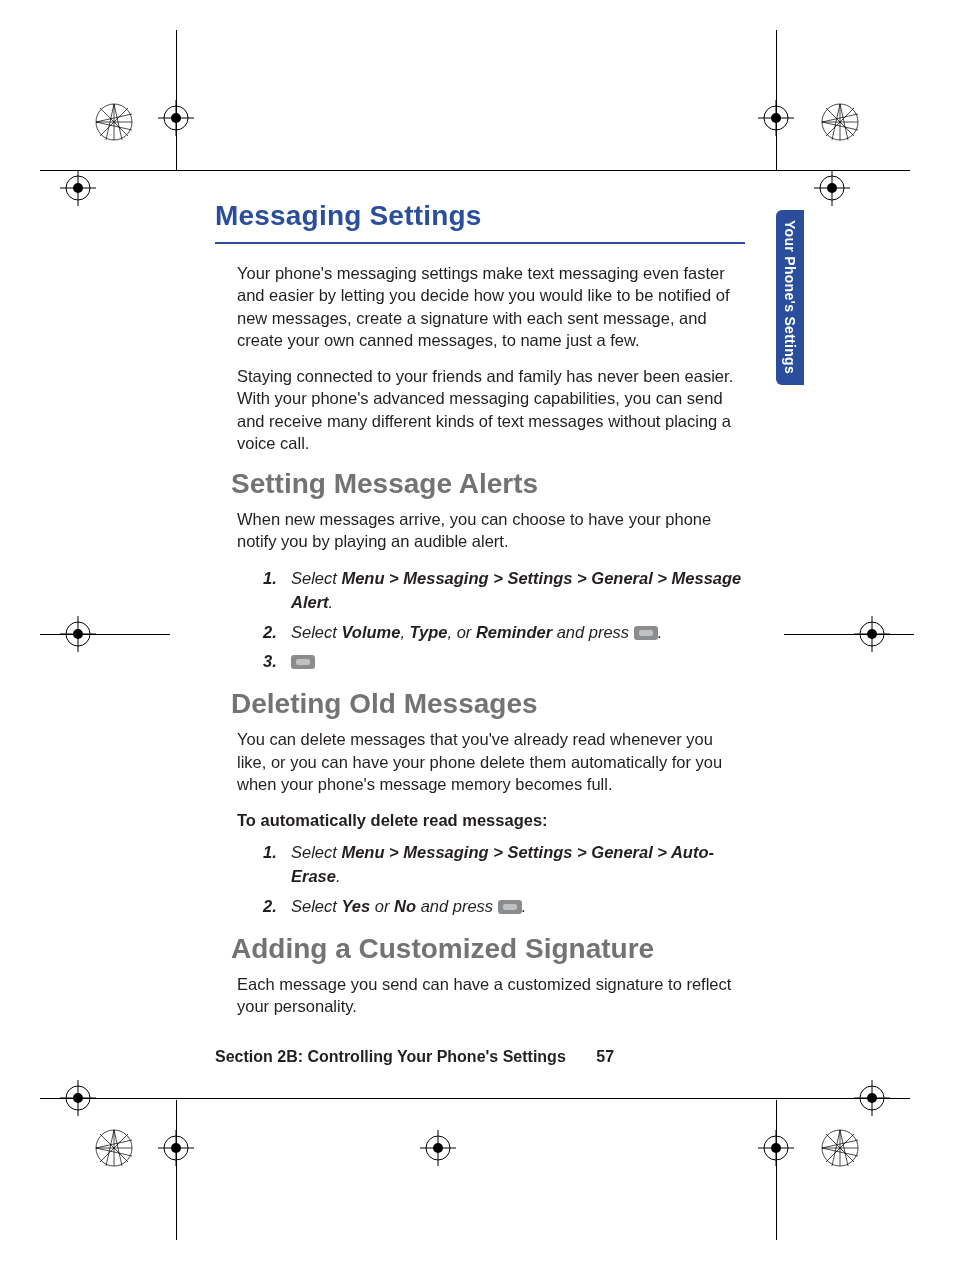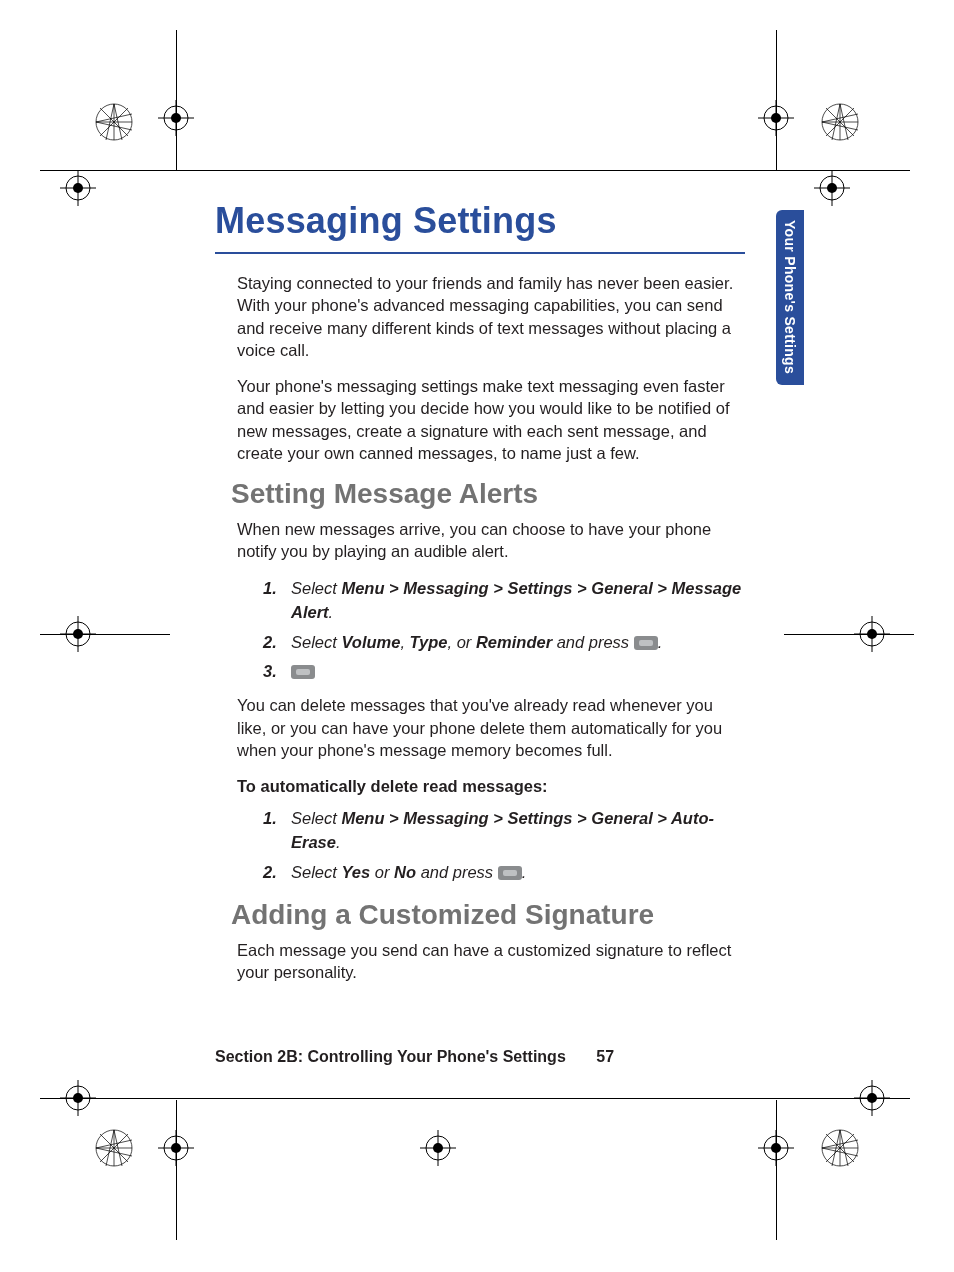--- a/index.html
+++ b/index.html
@@ -17,21 +17,21 @@
     position: absolute;
     left: 215px;
     top: 200px;
     width: 530px;
   }
   h1.main-title {
     color: #2a4e9b;
     font-family: "Arial Narrow", Arial, sans-serif;
     font-stretch: condensed;
     font-weight: bold;
-    font-size: 36px;
+    font-size: 28px;
     margin: 0 0 10px 0;
     letter-spacing: 0.2px;
   }
   .title-rule {
     border: none;
     border-top: 2px solid #2a4e9b;
     margin: 0 0 18px 0;
   }
   p.body {
     font-size: 16.5px;
@@ -296,37 +296,38 @@
   </g>
     </svg>
 </div>
 
 <div class="thumb-tab">Your Phone's Settings</div>
 
 <div class="page">
   <h1 class="main-title">Messaging Settings</h1>
   <hr class="title-rule">
 
+  <p class="body">Your phone's messaging settings make text messaging even faster and easier by letting you decide how you would like to be notified of new messages, create a signature with each sent message, and create your own canned messages, to name just a few.</p>
   <p class="body">Staying connected to your friends and family has never been easier. With your phone's advanced messaging capabilities, you can send and receive many different kinds of text messages without placing a voice call.</p>
-  <p class="body">Your phone's messaging settings make text messaging even faster and easier by letting you decide how you would like to be notified of new messages, create a signature with each sent message, and create your own canned messages, to name just a few.</p>
 
   <h2 class="sub">Setting Message Alerts</h2>
   <p class="body">When new messages arrive, you can choose to have your phone notify you by playing an audible alert.</p>
   <ol class="steps">
     <li>
       <span>Select </span><span class="b">Menu &gt; Messaging &gt; Settings &gt; General &gt; Message Alert</span><span>.</span>
     </li>
     <li>
       <span>Select </span><span class="b">Volume</span><span>, </span><span class="b">Type</span><span>, or </span><span class="b">Reminder</span><span> and press </span><span class="ok-btn"></span><span>.</span>
     </li>
     <li>
       <span class="ok-btn"></span>
     </li>
   </ol>
 
+  <h2 class="sub">Deleting Old Messages</h2>
   <p class="body">You can delete messages that you've already read whenever you like, or you can have your phone delete them automatically for you when your phone's message memory becomes full.</p>
   <p class="lead b">To automatically delete read messages:</p>
   <ol class="steps">
     <li>
       <span>Select </span><span class="b">Menu &gt; Messaging &gt; Settings &gt; General &gt; Auto-Erase</span><span>.</span>
     </li>
     <li>
       <span>Select </span><span class="b">Yes</span><span> or </span><span class="b">No</span><span> and press </span><span class="ok-btn"></span><span>.</span>
     </li>
   </ol>

